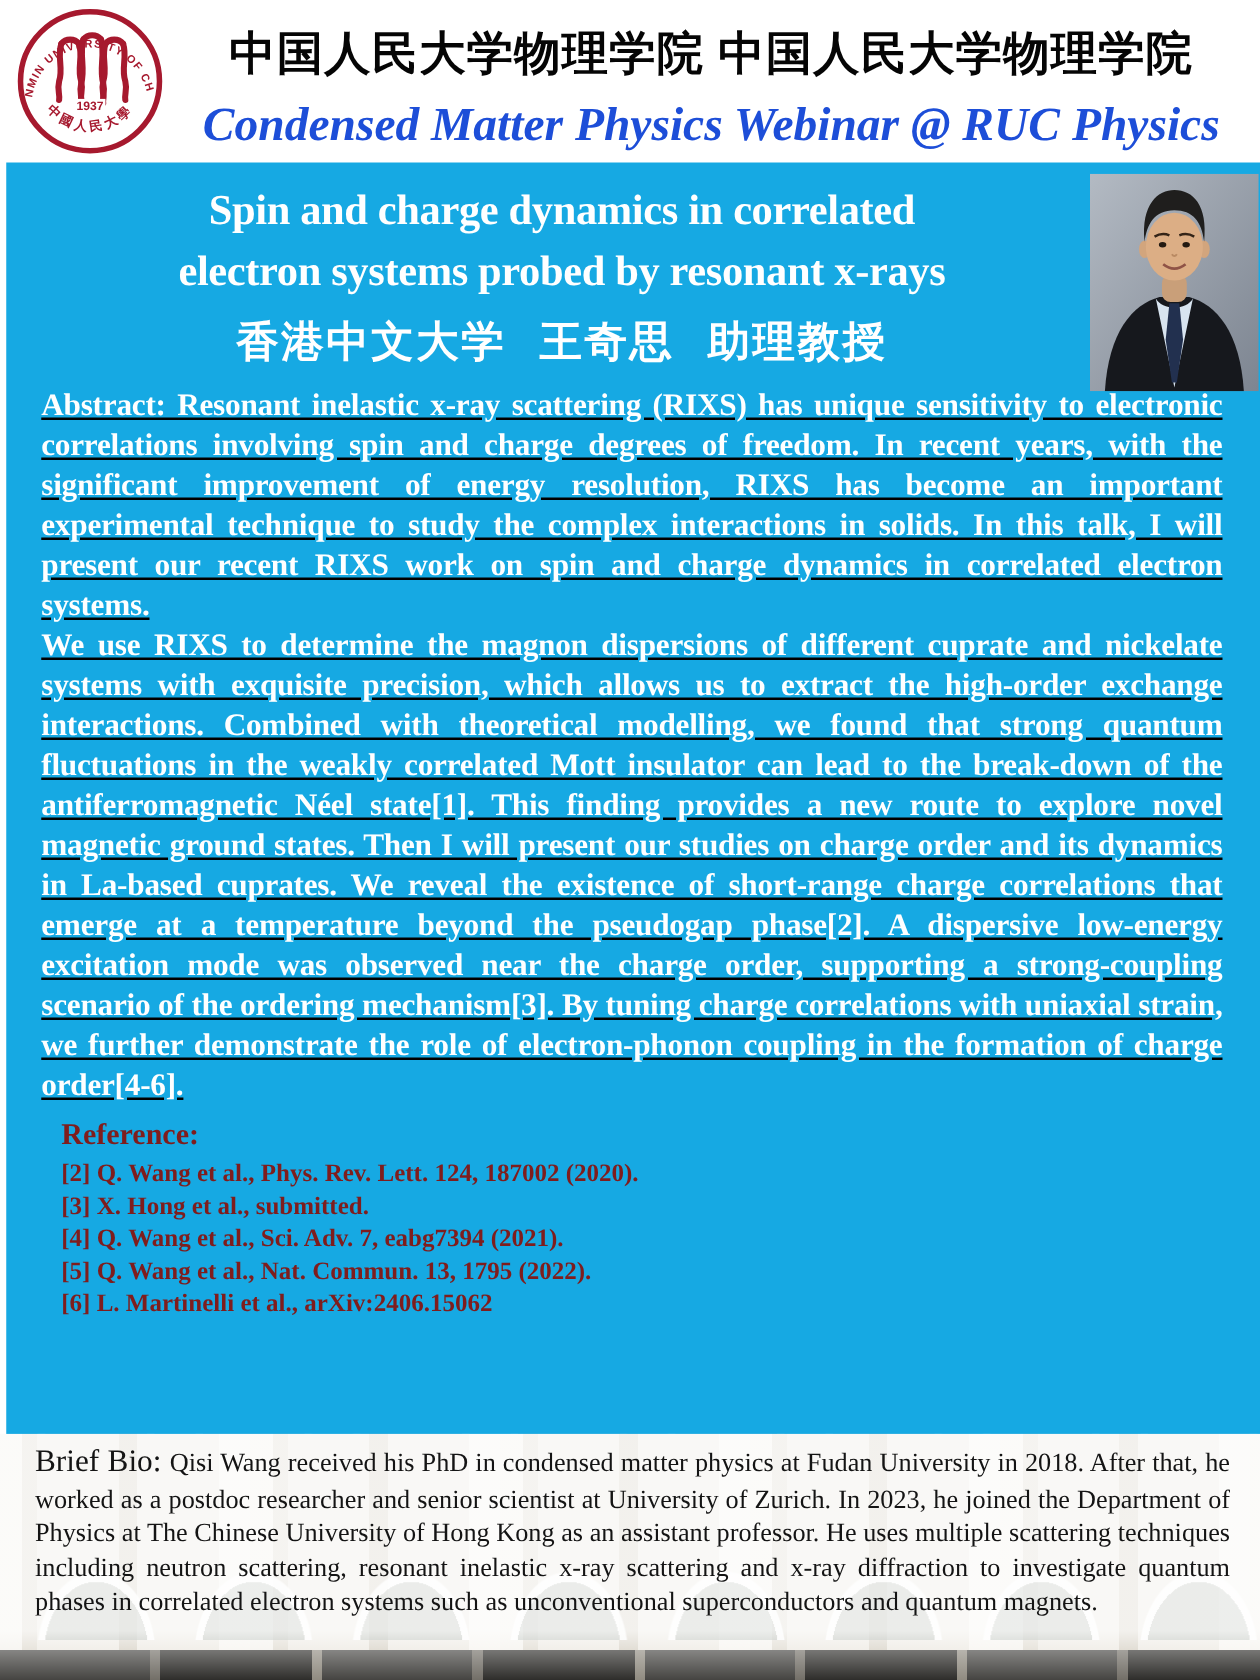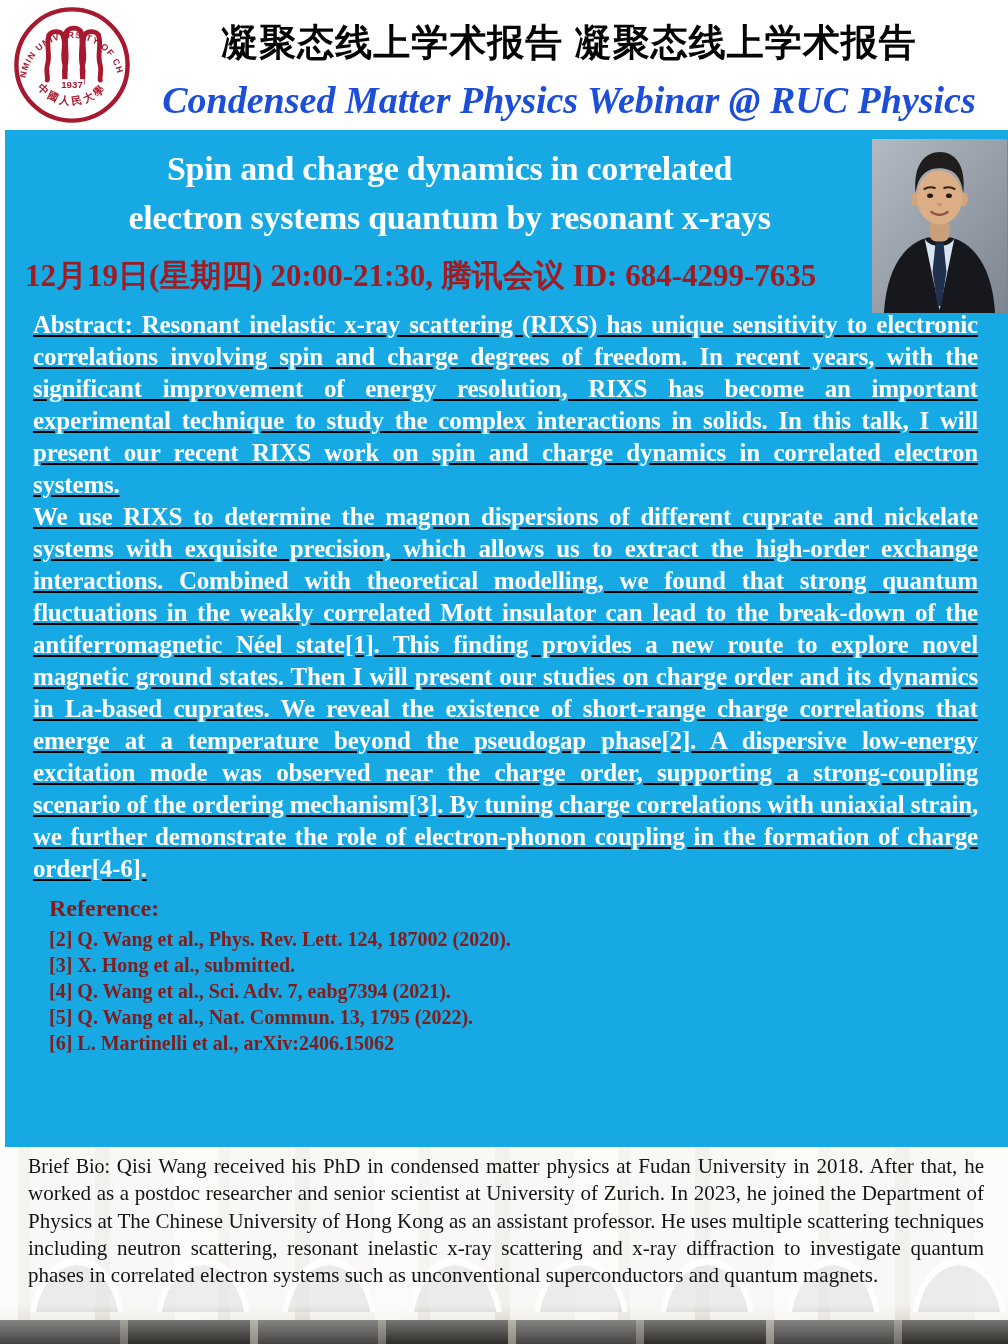--- a/index.html
+++ b/index.html
@@ -64,21 +64,21 @@
     background:repeating-linear-gradient(90deg,
       #3b3a37 0 120px, #6b675f 120px 128px, #23221f 128px 250px, #8a857a 250px 258px);
   }
   .bio-wash { position:absolute; inset:0;
     background:linear-gradient(to bottom,
       rgba(255,255,255,0.74) 0%, rgba(255,255,255,0.74) 80%,
       rgba(255,255,255,0.38) 88%, rgba(255,255,255,0.05) 100%);
   }
   .bio-content { position:relative; z-index:2; margin:6px 24px 0 28px;
     text-align:justify; color:#141414; }
-  .bio-label { font-size:20px; }
+  .bio-label { font-size:25px; }
   .bio-text { font-size:21px; line-height:1.3; }
   .bio-content p { margin:0; line-height:1.32; }
 </style>
 </head>
 <body>
 
 <div class="header">
   <div class="logo">
     <svg viewBox="0 0 136 136" width="120" height="120">
       <circle cx="68" cy="68" r="63" fill="#ffffff" stroke="#a6192e" stroke-width="5"></circle>
@@ -99,21 +99,21 @@
         <path d="M78,30 C82,44 76,56 80,70 C82,78 79,82 80,88"></path>
         <path d="M82,34 C86,29 94,29 98,34"></path>
         <path d="M82,34 C78,46 84,56 80,68 C78,76 81,80 80,85"></path>
         <path d="M98,34 C102,46 96,56 100,68 C102,76 99,80 100,85"></path>
       </g>
       <rect x="54" y="84" width="28" height="12" fill="#ffffff"></rect>
       <text x="68" y="94" font-size="11" font-weight="bold" fill="#a6192e" text-anchor="middle">1937</text>
     </svg>
   </div>
   <div class="header-text">
-    <div class="header-title-cn">凝聚态线上学术报告 凝聚态线上学术报告</div>
+    <div class="header-title-cn">中国人民大学物理学院 中国人民大学物理学院</div>
     <div class="header-subtitle">Condensed Matter Physics Webinar @ RUC Physics</div>
   </div>
 </div>
 
 <div class="panel">
 
   <div class="photo">
     <svg viewBox="0 0 136 173" width="135" height="174" preserveAspectRatio="none">
       <defs>
         <linearGradient id="pbg" x1="0" y1="0" x2="1" y2="1">
@@ -134,25 +134,25 @@
       <path d="M72,49 q6,-2.5 12,1" stroke="#342417" stroke-width="2" fill="none"></path>
       <ellipse cx="58.5" cy="56.5" rx="3" ry="2.2" fill="#231a12"></ellipse>
       <ellipse cx="77.5" cy="56.5" rx="3" ry="2.2" fill="#231a12"></ellipse>
       <path d="M66,64 q2,3 4,0" stroke="#b98a63" stroke-width="1.6" fill="none"></path>
       <path d="M59,72 q9,7 18,0" stroke="#8f5346" stroke-width="2.2" fill="none"></path>
     </svg>
   </div>
 
   <div class="talk-title">
     <div>Spin and charge dynamics in correlated</div>
-    <div>electron systems quantum by resonant x-rays</div>
+    <div>electron systems probed by resonant x-rays</div>
   </div>
 
+  <div class="speaker-line">香港中文大学 王奇思 助理教授</div>
 
-  <div class="schedule-line">12月19日(星期四) 20:00-21:30, 腾讯会议 ID: 684-4299-7635</div>
 
   <div class="abstract">
     <p>Abstract: Resonant inelastic x-ray scattering (RIXS) has unique sensitivity to electronic correlations involving spin and charge degrees of freedom. In recent years, with the significant improvement of energy resolution, RIXS has become an important experimental technique to study the complex interactions in solids. In this talk, I will present our recent RIXS work on spin and charge dynamics in correlated electron systems.</p>
     <p>We use RIXS to determine the magnon dispersions of different cuprate and nickelate systems with exquisite precision, which allows us to extract the high-order exchange interactions. Combined with theoretical modelling, we found that strong quantum fluctuations in the weakly correlated Mott insulator can lead to the break-down of the antiferromagnetic Néel state[1]. This finding provides a new route to explore novel magnetic ground states. Then I will present our studies on charge order and its dynamics in La-based cuprates. We reveal the existence of short-range charge correlations that emerge at a temperature beyond the pseudogap phase[2]. A dispersive low-energy excitation mode was observed near the charge order, supporting a strong-coupling scenario of the ordering mechanism[3]. By tuning charge correlations with uniaxial strain, we further demonstrate the role of electron-phonon coupling in the formation of charge order[4-6].</p>
   </div>
 
   <div class="refs">
     <p class="refs-title">Reference:</p>
     <div class="ref-item">[2] Q. Wang et al., Phys. Rev. Lett. 124, 187002 (2020).</div>
     <div class="ref-item">[3] X. Hong et al., submitted.</div>

